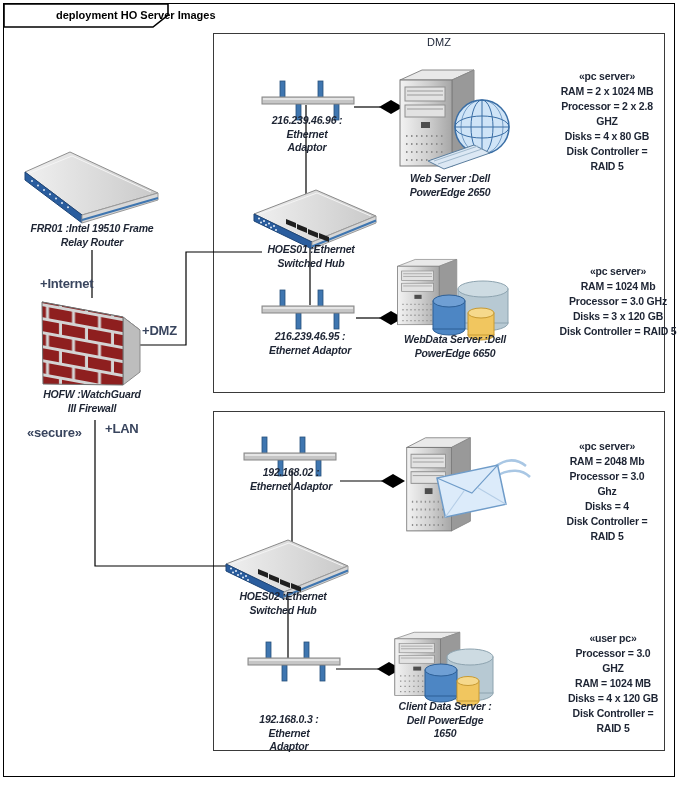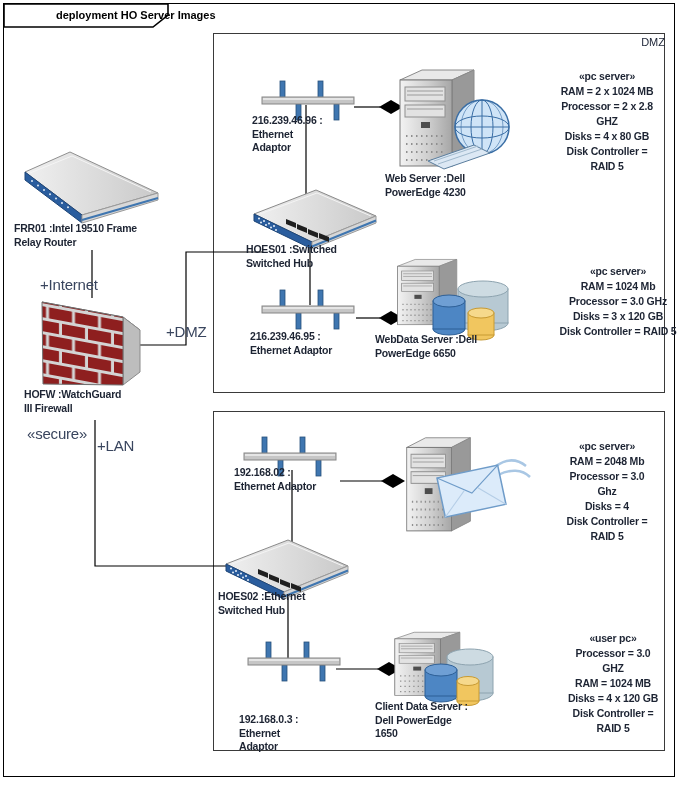--- a/index.html
+++ b/index.html
@@ -8,26 +8,26 @@
   #frame-border{position:absolute;left:3px;top:3px;width:672px;height:774px;
           border:1.6px solid #000;box-sizing:border-box;z-index:0;}
   .boundary{position:absolute;border:1.8px solid #3a3a3a;background:#fff;
           box-sizing:border-box;z-index:0;}
   #dmz-box{left:213px;top:33px;width:452px;height:360px;}
   #lan-box{left:213px;top:411px;width:452px;height:340px;}
   .boundary-label{position:absolute;width:452px;text-align:center;font-size:11px;
           color:#20283a;z-index:3;}
   #diagram-svg{position:absolute;left:0;top:0;z-index:1;}
   .lbl{position:absolute;font-size:10.5px;font-weight:bold;color:#1d2433;
-          text-align:left;white-space:pre-line;line-height:13.5px;z-index:3;
-          letter-spacing:-0.2px;}
+          text-align:center;white-space:pre-line;line-height:13.5px;z-index:3;
+          letter-spacing:-0.2px;font-style:italic;}
   .spec{position:absolute;font-size:10.5px;font-weight:bold;color:#1d2433;
           text-align:center;white-space:pre-line;line-height:15px;z-index:3;
           letter-spacing:-0.2px;}
-  .edge-lbl{position:absolute;font-size:15px;font-weight:normal;color:#39455e;
+  .edge-lbl{position:absolute;font-size:13px;font-weight:bold;color:#39455e;
           white-space:nowrap;z-index:3;letter-spacing:-0.2px;}
   #frame-title{position:absolute;left:11px;top:9px;font-size:11px;font-weight:bold;
           color:#000;white-space:nowrap;z-index:4;margin-left:45px;}
 </style>
 </head>
 <body>
 
 <div id="canvas">
 
   <div id="frame-border"></div>
@@ -213,35 +213,35 @@
         <ellipse cx="441" cy="670" rx="16" ry="6" fill="#6f9fd4" stroke="#2d5f96"></ellipse>
         <ellipse cx="468" cy="701" rx="11" ry="4.5" fill="#f1c65f" stroke="#c79a33"></ellipse>
         <rect x="457" y="681" width="22" height="20" fill="#f1c65f" stroke="#c79a33"></rect>
         <ellipse cx="468" cy="681" rx="11" ry="4.5" fill="#f6d98c" stroke="#c79a33"></ellipse>
       </g>
     </g>
   </svg>
 
   <div id="frame-title">deployment HO Server Images</div>
 
-  <div class="boundary-label" style="left:213px;top:36px;text-align:right;">DMZ</div>
+  <div class="boundary-label" style="left:213px;top:36px;">DMZ</div>
 
   <div class="lbl" style="left:14px;top:222px;width:156px;">FRR01 :Intel 19510 Frame
 Relay Router</div>
   <div class="lbl" style="left:24px;top:388px;width:136px;">HOFW :WatchGuard
 III Firewall</div>
   <div class="lbl" style="left:252px;top:114px;width:110px;">216.239.46.96 :
 Ethernet
 Adaptor</div>
-  <div class="lbl" style="left:246px;top:243px;width:130px;">HOES01 :Switched
+  <div class="lbl" style="left:246px;top:243px;width:130px;">HOES01 :Ethernet
 Switched Hub</div>
   <div class="lbl" style="left:250px;top:330px;width:120px;">216.239.46.95 :
 Ethernet Adaptor</div>
   <div class="lbl" style="left:385px;top:172px;width:130px;">Web Server :Dell
-PowerEdge 4230</div>
+PowerEdge 2650</div>
   <div class="lbl" style="left:375px;top:333px;width:160px;">WebData Server :Dell
 PowerEdge 6650</div>
   <div class="lbl" style="left:234px;top:466px;width:114px;">192.168.02 :
 Ethernet Adaptor</div>
   <div class="lbl" style="left:218px;top:590px;width:130px;">HOES02 :Ethernet
 Switched Hub</div>
   <div class="lbl" style="left:239px;top:681px;width:100px;margin-top:32px;">192.168.0.3 :
 Ethernet
 Adaptor</div>
   <div class="lbl" style="left:375px;top:700px;width:140px;">Client Data Server :
@@ -269,17 +269,17 @@
 RAID 5</div>
   <div class="spec" style="left:548px;top:631px;width:130px;">«user pc»
 Processor = 3.0
 GHZ
 RAM = 1024 MB
 Disks = 4 x 120 GB
 Disk Controller =
 RAID 5</div>
 
   <div class="edge-lbl" style="left:40px;top:276px;">+Internet</div>
-  <div class="edge-lbl" style="left:142px;top:323px;margin-left:24px;">+DMZ</div>
+  <div class="edge-lbl" style="left:142px;top:323px;">+DMZ</div>
   <div class="edge-lbl" style="left:27px;top:425px;">«secure»</div>
-  <div class="edge-lbl" style="left:97px;top:437px;">+LAN</div>
+  <div class="edge-lbl" style="left:97px;top:421px;padding-left:8px;">+LAN</div>
 
 </div>
 
 </body></html>

